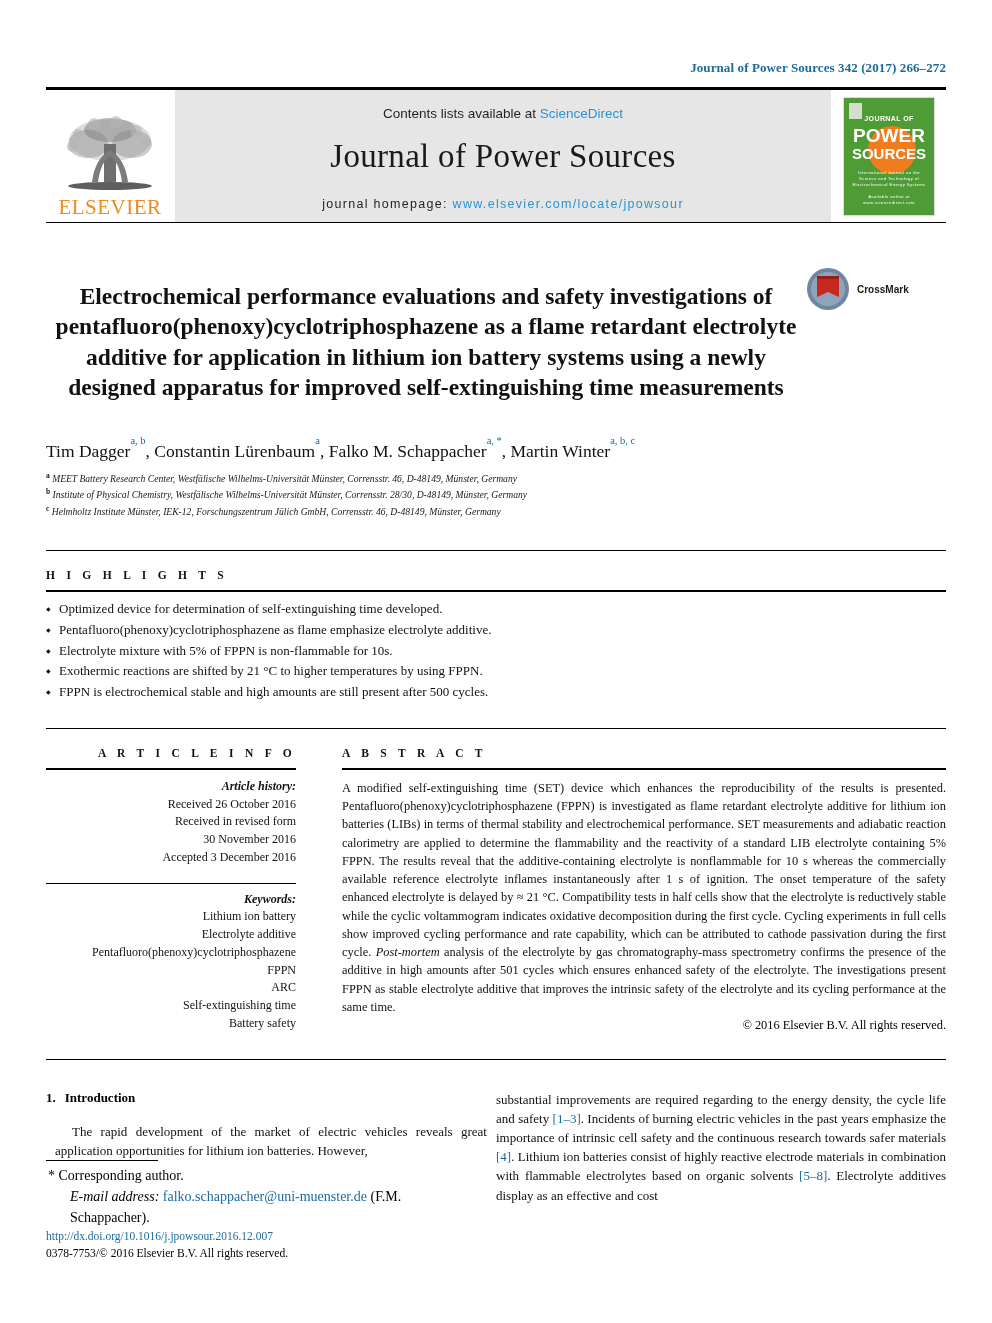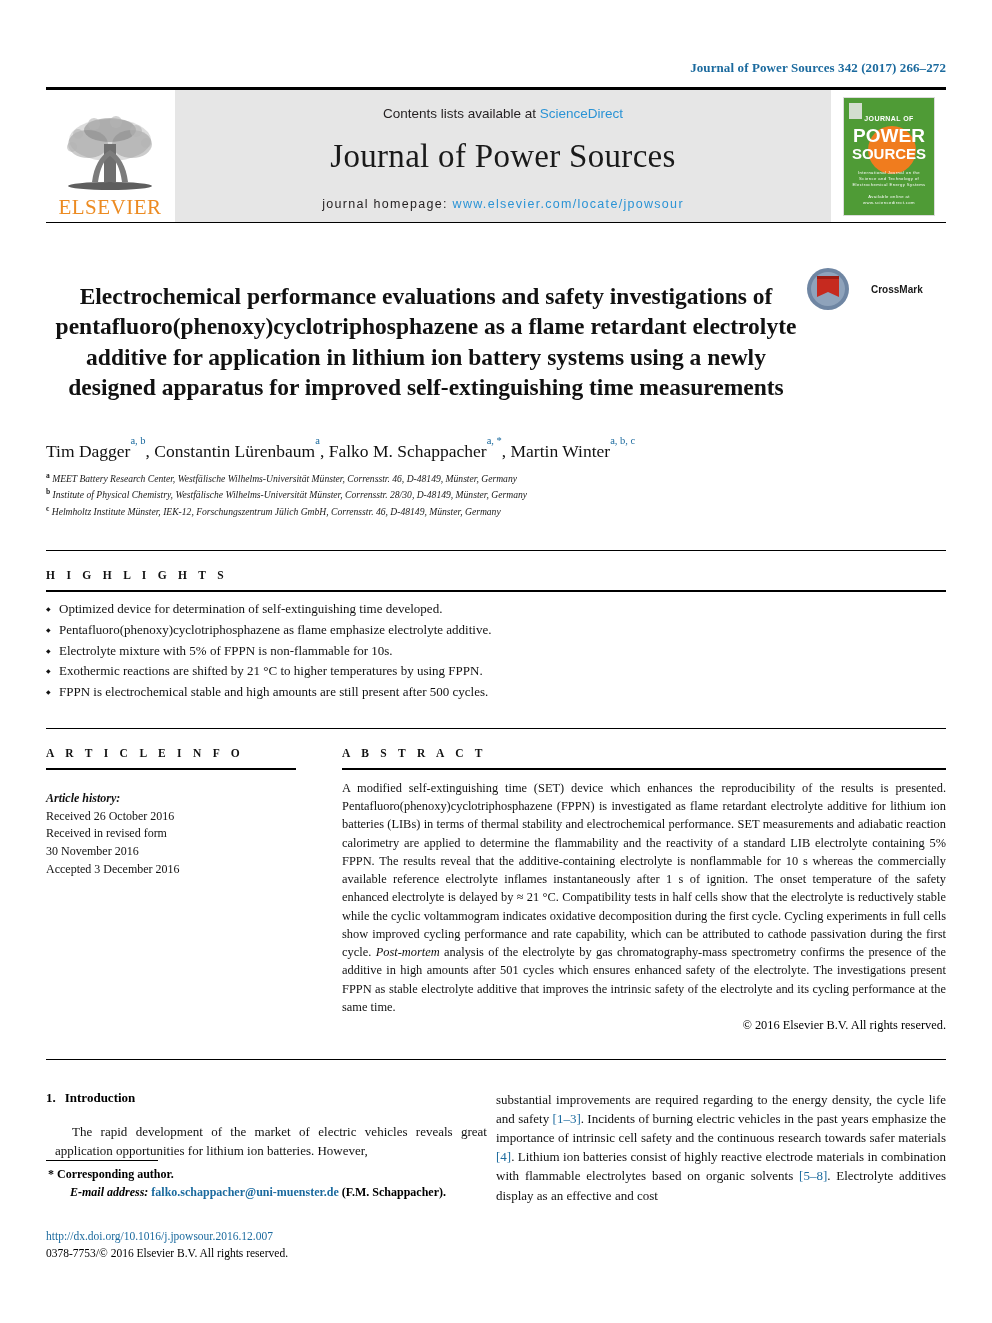--- a/index.html
+++ b/index.html
@@ -159,21 +159,21 @@
     font-size: 23.5px;
     line-height: 1.30;
     color: #111;
     max-width: 760px;
     text-align: center;
   }
   .crossmark {
     flex: 0 0 110px;
     display: flex;
     align-items: center;
-    gap: 21px;
+    gap: 7px;
     margin-top: 2px;
   }
   .crossmark-txt {
     font-family: "Liberation Sans", sans-serif;
     font-size: 10px;
     font-weight: bold;
     color: #1a1a1a;
   }
 
   
@@ -228,28 +228,28 @@
   }
 
   
   .info-abstract {
     margin-top: 25px;
     display: flex;
     gap: 46px;
     border-top: 1px solid #000;
     padding-top: 18px;
   }
-  .col-info { flex: 0 0 250px; }
+  .col-info { flex: 0 0 250px; text-align: right; }
   .col-abs  { flex: 1 1 auto; }
   .info-rule { border-top: 2px solid #000; margin-top: 9px; }
   .info-body {
     font-family: "Liberation Serif", serif;
     font-size: 12px;
     line-height: 1.48;
-    padding-top: 20px;
+    padding-top: 8px;
     color: #111;
   }
   .info-body .it { font-style: italic; font-weight: bold; }
   .kw-block { margin-top: 16px; border-top: 1px solid #000; padding-top: 7px; }
   .abs-rule { border-top: 2px solid #000; margin-top: 9px; }
   .abs-body {
     font-family: "Liberation Serif", serif;
     font-size: 12.4px;
     line-height: 1.47;
     text-align: justify;
@@ -291,25 +291,24 @@
   
   .footnote {
     position: absolute;
     left: 46px;
     top: 1160px;
     width: 420px;
   }
   .fn-rule { border-top: 1px solid #000; width: 112px; }
   .fn-text {
     font-family: "Liberation Serif", serif;
-    font-size: 12px;
+    font-size: 14px;
     line-height: 1.5;
     padding-top: 4px;
     padding-left: 12px;
-    font-weight: bold;
   }
   .fn-text .star { margin-left: -10px; }
   .fn-text .em-label { font-style: italic; }
   .fn-text a, .link { color: #1b6a9e; text-decoration: none; }
 
   .bottom-meta {
     position: absolute;
     left: 46px;
     top: 1228px;
     font-family: "Liberation Serif", serif;
@@ -415,20 +414,32 @@
     <div class="col-info">
       <div class="sec-head">A R T I C L E  I N F O</div>
       <div class="info-rule"></div>
       <div class="info-body">
         <div class="it">Article history:</div>
         <div>Received 26 October 2016</div>
         <div>Received in revised form</div>
         <div>30 November 2016</div>
         <div>Accepted 3 December 2016</div>
       </div>
+      <div class="kw-block">
+        <div class="info-body" style="padding-top:0">
+          <div class="it">Keywords:</div>
+          <div>Lithium ion battery</div>
+          <div>Electrolyte additive</div>
+          <div>Pentafluoro(phenoxy)cyclotriphosphazene</div>
+          <div>FPPN</div>
+          <div>ARC</div>
+          <div>Self-extinguishing time</div>
+          <div>Battery safety</div>
+        </div>
+      </div>
     </div>
 
     <div class="col-abs">
       <div class="sec-head">A B S T R A C T</div>
       <div class="abs-rule"></div>
       <div class="abs-body"><span>A modified self-extinguishing time (SET) device which enhances the reproducibility of the results is presented. Pentafluoro(phenoxy)cyclotriphosphazene (FPPN) is investigated as flame retardant electrolyte additive for lithium ion batteries (LIBs) in terms of thermal stability and electrochemical performance. SET measurements and adiabatic reaction calorimetry are applied to determine the flammability and the reactivity of a standard LIB electrolyte containing 5% FPPN. The results reveal that the additive-containing electrolyte is nonflammable for 10 s whereas the commercially available reference electrolyte inflames instantaneously after 1 s of ignition. The onset temperature of the safety enhanced electrolyte is delayed by ≈ 21 °C. Compatibility tests in half cells show that the electrolyte is reductively stable while the cyclic voltammogram indicates oxidative decomposition during the first cycle. Cycling experiments in full cells show improved cycling performance and rate capability, which can be attributed to cathode passivation during the first cycle. </span><i>Post-mortem</i><span> analysis of the electrolyte by gas chromatography-mass spectrometry confirms the presence of the additive in high amounts after 501 cycles which ensures enhanced safety of the electrolyte. The investigations present FPPN as stable electrolyte additive that improves the intrinsic safety of the electrolyte and its cycling performance at the same time.</span></div>
       <div class="copyright">© 2016 Elsevier B.V. All rights reserved.</div>
     </div>
   </div>
 

